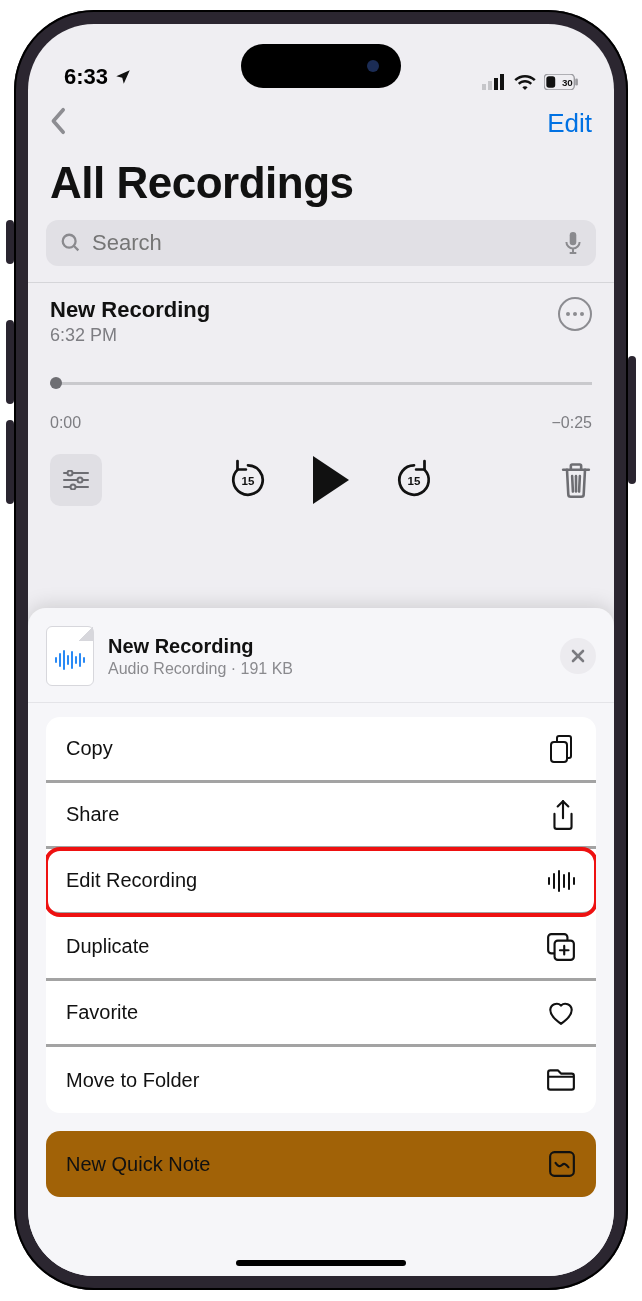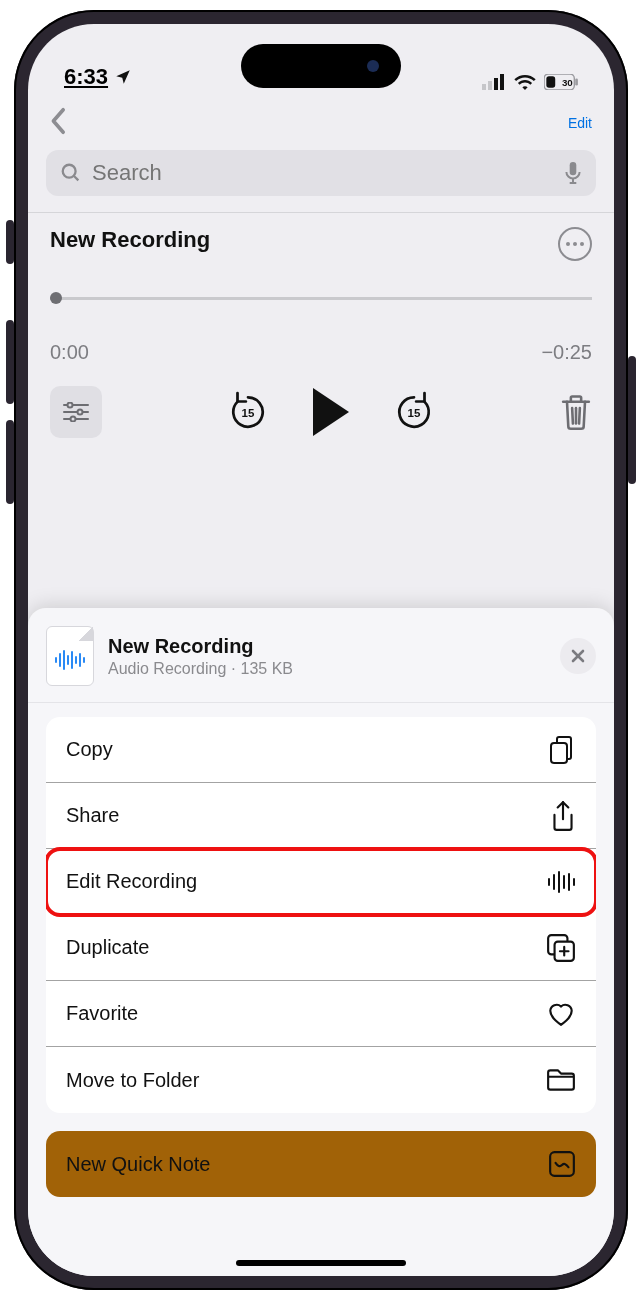--- a/index.html
+++ b/index.html
@@ -50,32 +50,31 @@
   .btn-left2{ left:6px; top:320px; width:8px; height:84px; border-radius:4px;}
   .btn-left3{ left:6px; top:420px; width:8px; height:84px; border-radius:4px;}
   .btn-right{ right:6px; top:356px; width:8px; height:128px; border-radius:4px;}
   
   .status {
     height: 72px;
     display: flex; align-items: flex-end;
     padding: 0 36px 6px 36px;
     font-weight: 600; font-size: 20px;
     justify-content: space-between;
-    text-decoration: underline;
   }
   .status-left { display:flex; align-items:center; gap:6px; font-size:22px;}
   .status-right { display:flex; align-items:flex-start; gap:8px; }
   .status-right svg { display:block; }
   
   .navrow {
     height: 54px; display:flex; align-items:center; justify-content:space-between;
     padding: 0 22px;
   }
   .navrow .back { color:#8d8d92; }
-  .navrow .edit { color:#0071e3; font-size:14px; }
+  .navrow .edit { color:#0071e3; font-size:26px; }
   .large-title {
     font-size: 44px; font-weight: 800; letter-spacing: -0.5px;
     padding: 8px 22px 12px 22px; color:#111;
   }
   .search {
     margin: 0 18px;
     background: #e1e0e5;
     height: 46px;
     border-radius: 12px;
     display:flex; align-items:center;
@@ -103,22 +102,22 @@
   }
   .scrub-track {
     position:absolute; left:0; right:0; top:8px;
     height:3px; background:#c9c9cd;
   }
   .scrub-dot {
     position:absolute; left:0; top:3px;
     width:12px; height:12px; border-radius:50%; background:#6e6e73;
   }
   .scrub-labels {
-    display:flex; justify-content:space-between; margin-top:20px;
-    font-size:20px; color:#7d7d82;
+    display:flex; justify-content:space-between; margin-top:8px;
+    font-size:16px; color:#7d7d82;
   }
   .controls {
     display:flex; align-items:center; justify-content:space-between;
     margin-top: 22px; padding-bottom: 14px;
   }
   .eq-btn {
     width:52px; height:52px; background:#e0dfe4; border-radius:10px;
     display:flex; align-items:center; justify-content:center;
   }
   .ctrl-mid { display:flex; align-items:center; gap:44px; }
@@ -163,21 +162,21 @@
   }
   .actions {
     margin: 14px 18px 0 18px;
     background:#fff; border-radius:14px;
     overflow:hidden;
   }
   .action {
     display:flex; align-items:center; justify-content:space-between;
     height: 66px; padding: 0 20px;
     font-size:20px; color:#111;
-    border-bottom:1px solid #a3a3a3;
+    border-bottom:3px solid #a3a3a3;
   }
   .action:last-child{ border-bottom:none;}
   .action.highlight {
     outline: 4px solid #e11;
     outline-offset:-2px;
     border-radius:14px;
   }
   .actions2 {
     margin: 18px 18px 0 18px;
     background:#a16207; border-radius:14px;
@@ -229,20 +228,21 @@
 
       <div class="navrow">
         <div class="back">
           <svg width="18" height="28" viewBox="0 0 12 20" fill="none" stroke="#8d8d92" stroke-width="2.6" stroke-linecap="round" stroke-linejoin="round">
               <polyline points="9,2 2,10 9,18"></polyline>
             </svg>
         </div>
         <div class="edit">Edit</div>
       </div>
 
+      <h1 class="large-title">All Recordings</h1>
 
       <div class="search">
         <svg width="22" height="22" viewBox="0 0 24 24" fill="none" stroke="#8a8a8e" stroke-width="2.5">
             <circle cx="10" cy="10" r="7"></circle>
             <line x1="20" y1="20" x2="15" y2="15"></line>
           </svg>
         <input placeholder="Search" style="">
         <svg width="18" height="22" viewBox="0 0 14 20" fill="#8a8a8e">
             <rect x="4" y="0" width="6" height="12" rx="3"></rect>
             <path d="M1 9a6 6 0 0012 0" fill="none" stroke="#8a8a8e" stroke-width="1.8"></path>
@@ -250,20 +250,21 @@
             <line x1="4" y1="19" x2="10" y2="19" stroke="#8a8a8e" stroke-width="1.8"></line>
           </svg>
       </div>
 
       <div class="sep"></div>
 
       <div class="rec">
         <div class="rec-head">
           <div>
             <div class="rec-title">New Recording</div>
+            <div class="rec-sub">6:32 PM</div>
           </div>
           <div class="ellipsis-btn">
             <svg width="18" height="4" viewBox="0 0 18 4" fill="#8c8c91">
                 <circle cx="2" cy="2" r="2"></circle>
                 <circle cx="9" cy="2" r="2"></circle>
                 <circle cx="16" cy="2" r="2"></circle>
               </svg>
           </div>
         </div>
 
@@ -320,21 +321,21 @@
                 <span style="height:20px"></span>
               <span style="height:10px"></span>
                 <span style="height:18px"></span>
                 <span style="height:8px"></span>
               <span style="height:14px"></span>
                 <span style="height:6px"></span>
             </div>
           </div>
           <div style="flex:1">
             <div class="sheet-title">New Recording</div>
-            <div class="sheet-sub">Audio Recording · 135 KB</div>
+            <div class="sheet-sub">Audio Recording · 191 KB</div>
           </div>
           <div class="close-btn">
             <svg width="16" height="16" viewBox="0 0 16 16" stroke="#7b7b80" stroke-width="2.6" stroke-linecap="round">
                 <line x1="3" y1="3" x2="13" y2="13"></line>
                 <line x1="13" y1="3" x2="3" y2="13"></line>
               </svg>
           </div>
         </div>
 
         <div class="actions">

